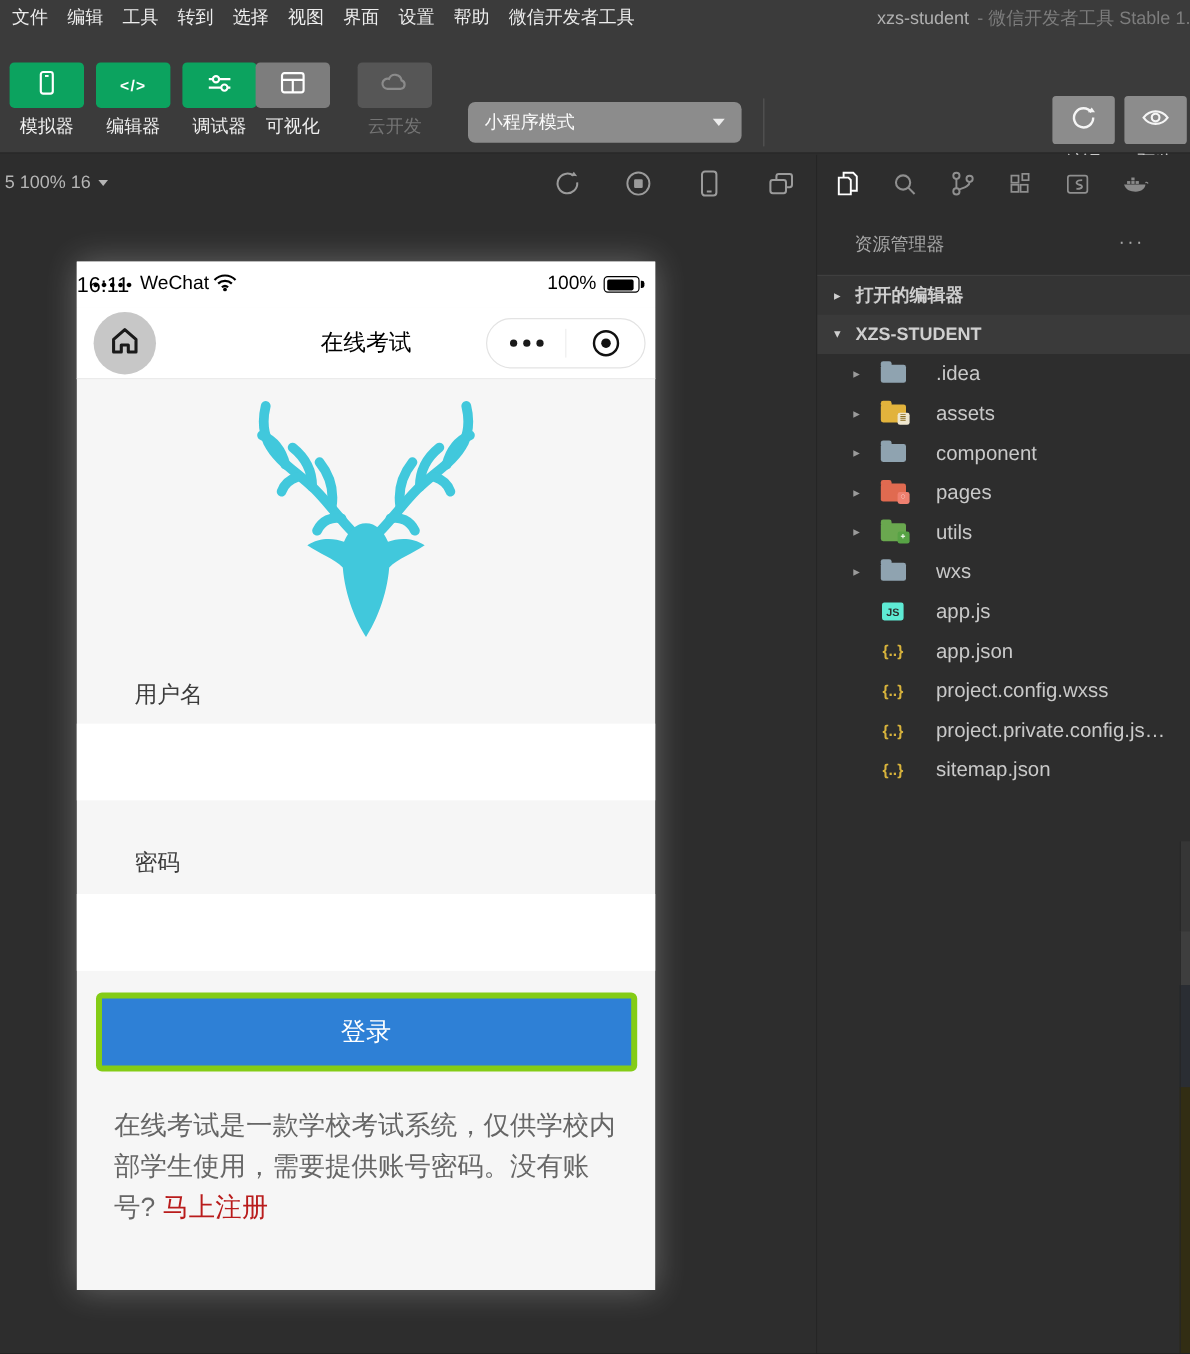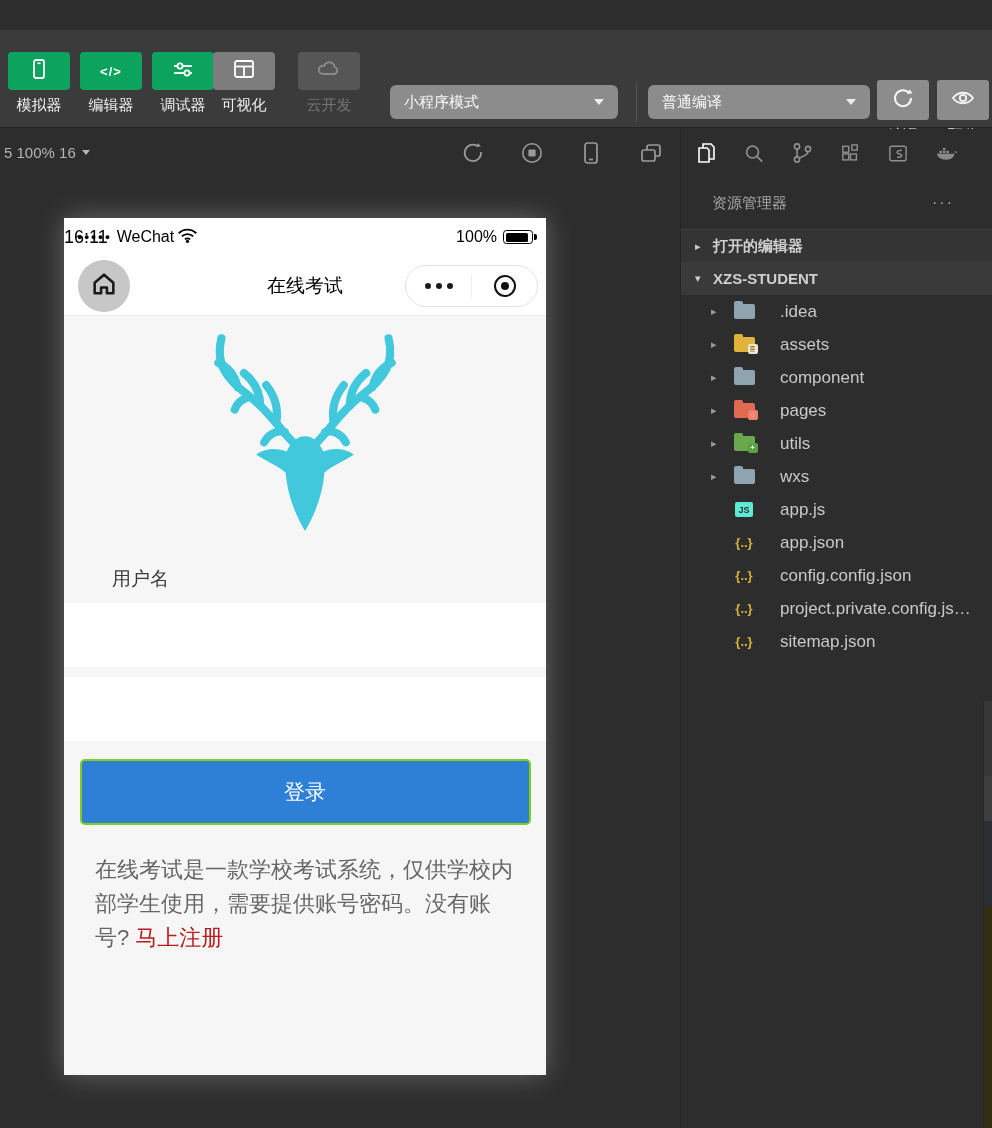--- a/index.html
+++ b/index.html
@@ -80,21 +80,21 @@
   .cap-target .inner { width:8px; height:8px; border-radius:50%; background:#111; }
 
   .logo-area { height:238px; display:flex; justify-content:center; align-items:flex-start; padding-top:6px; }
   .label-row { height:49px; display:flex; align-items:center; padding-left:48px; font-size:19px; color:#3c3c3c; }
   .label-row.pw { height:68px; padding-top:16px; }
   .field { display:block; width:100%; height:64px; border:none; outline:none; background:#fff;
            font-size:19px; padding:0 31px; color:#333; }
   .gap10 { height:10px; }
   .gap18 { height:18px; }
   .login-btn { display:block; margin:0 auto; width:451px; height:66px; background:#2e80d6; color:#fff;
-               font-size:21px; border:2px solid #84cc16; border-radius:5px; font-family:inherit; cursor:pointer; }
+               font-size:21px; border:5px solid #84cc16; border-radius:5px; font-family:inherit; cursor:pointer; }
   .desc { margin:28px 31px 0; font-size:22px; line-height:34px; color:#666; }
   .desc .link { color:#b91c1c; cursor:pointer; }
 
   
   .panel-div { position:absolute; left:680px; top:0; width:1px; height:999px; background:#252525; }
   .right-panel { position:absolute; left:681px; top:0; width:311px; height:999px; background:#2d2d2d; overflow:hidden; }
   .activity { height:48px; display:flex; align-items:center; padding-left:14px; gap:26px; }
   .activity .atab { width:22px; height:22px; display:flex; align-items:center; justify-content:center; }
   .explorer-header { height:52px; display:flex; align-items:center; padding-left:31px; padding-right:38px;
                      color:#a8a8a8; font-size:15px;gap:46px; }
@@ -132,20 +132,36 @@
   .seg1 { top:572px; height:75px; background:#363636; }
   .seg2 { top:647px; height:45px; background:#3e3e3e; }
   .seg3 { top:692px; height:85px; background:#2a2d33; }
   .seg4 { top:777px; height:222px; background:#322d13; }
 </style>
 </head>
 <body>
 
 <div class="app">
 
+  <div class="menubar">
+    <span class="menu-item">文件</span>
+    <span class="menu-item">编辑</span>
+    <span class="menu-item">工具</span>
+    <span class="menu-item">转到</span>
+    <span class="menu-item">选择</span>
+    <span class="menu-item">视图</span>
+    <span class="menu-item">界面</span>
+    <span class="menu-item">设置</span>
+    <span class="menu-item">帮助</span>
+    <span class="menu-item">微信开发者工具</span>
+    <div class="win-title">
+      <span class="t-app">xzs-student</span>
+      <span class="t-rest">-  微信开发者工具 Stable 1.</span>
+    </div>
+  </div>
 
   <div class="toolbar">
     <div class="tbtn" style="left:8px">
       <div class="pad green">
         <span>
           <svg width="20" height="22" viewBox="0 0 20 22">
               <rect x="5" y="2" width="10" height="18" rx="2" fill="none" stroke="#fff" stroke-width="1.8"></rect>
               <rect x="8.5" y="4.5" width="3" height="1.6" fill="#fff"></rect>
             </svg>
         </span>
@@ -192,24 +208,20 @@
         </span>
       </div>
       <div class="lbl">云开发</div>
     </div>
 
     <div class="tsel" style="left:390px;width:228px">
       <span>小程序模式</span>
       <span class="chev"></span>
     </div>
     <div class="vdiv" style="left:636px"></div>
-    <div class="tsel" style="left:648px;width:222px">
-      <span>普通编译</span>
-      <span class="chev"></span>
-    </div>
 
     <div class="minibtn" style="left:877px">
       <span>
         <svg width="24" height="24" viewBox="0 0 24 24">
             <path d="M18.5 7.5 A8 8 0 1 0 20 12" fill="none" stroke="#f5f5f5" stroke-width="2"></path>
             <polygon points="15.5,7.5 21.5,7.5 18.8,3.5" fill="#f5f5f5"></polygon>
           </svg>
       </span>
     </div>
     <div class="minilbl" style="left:873px">编译</div>
@@ -324,20 +336,21 @@
                 </g>
               </g>
               <path d="M130 205 C122 192 113 172 111 148 C104 141 92 137 82 130 C92 123 104 124 112 127 C116 118 122 112 130 112 C138 112 144 118 148 127 C156 124 168 123 178 130 C168 137 156 141 149 148 C147 172 138 192 130 205 Z" fill="#41c8dc"></path>
             </svg>
           </span>
         </div>
 
         <div class="label-row">用户名</div>
         <input class="field" type="text" style="">
         <div class="gap10"></div>
+        <div class="label-row pw">密码</div>
         <input class="field" type="password" style="">
         <div class="gap18"></div>
         <button class="login-btn">登录</button>
         <div class="desc">
           <span>在线考试是一款学校考试系统，仅供学校内部学生使用，需要提供账号密码。没有账号? </span><span class="link">马上注册</span>
         </div>
       </div>
     </div>
 
     <div class="panel-div"></div>
@@ -467,21 +480,21 @@
           <span class="ic">
               <span class="braces">{..}</span>
             </span>
           <span class="name">app.json</span>
         </div>
         <div class="trow">
           <span class="arrow"></span>
           <span class="ic">
               <span class="braces">{..}</span>
             </span>
-          <span class="name">config.config.json</span>
+          <span class="name">project.config.wxss</span>
         </div>
         <div class="trow">
           <span class="arrow"></span>
           <span class="ic">
               <span class="braces">{..}</span>
             </span>
           <span class="name">project.private.config.js…</span>
         </div>
         <div class="trow">
           <span class="arrow"></span>

